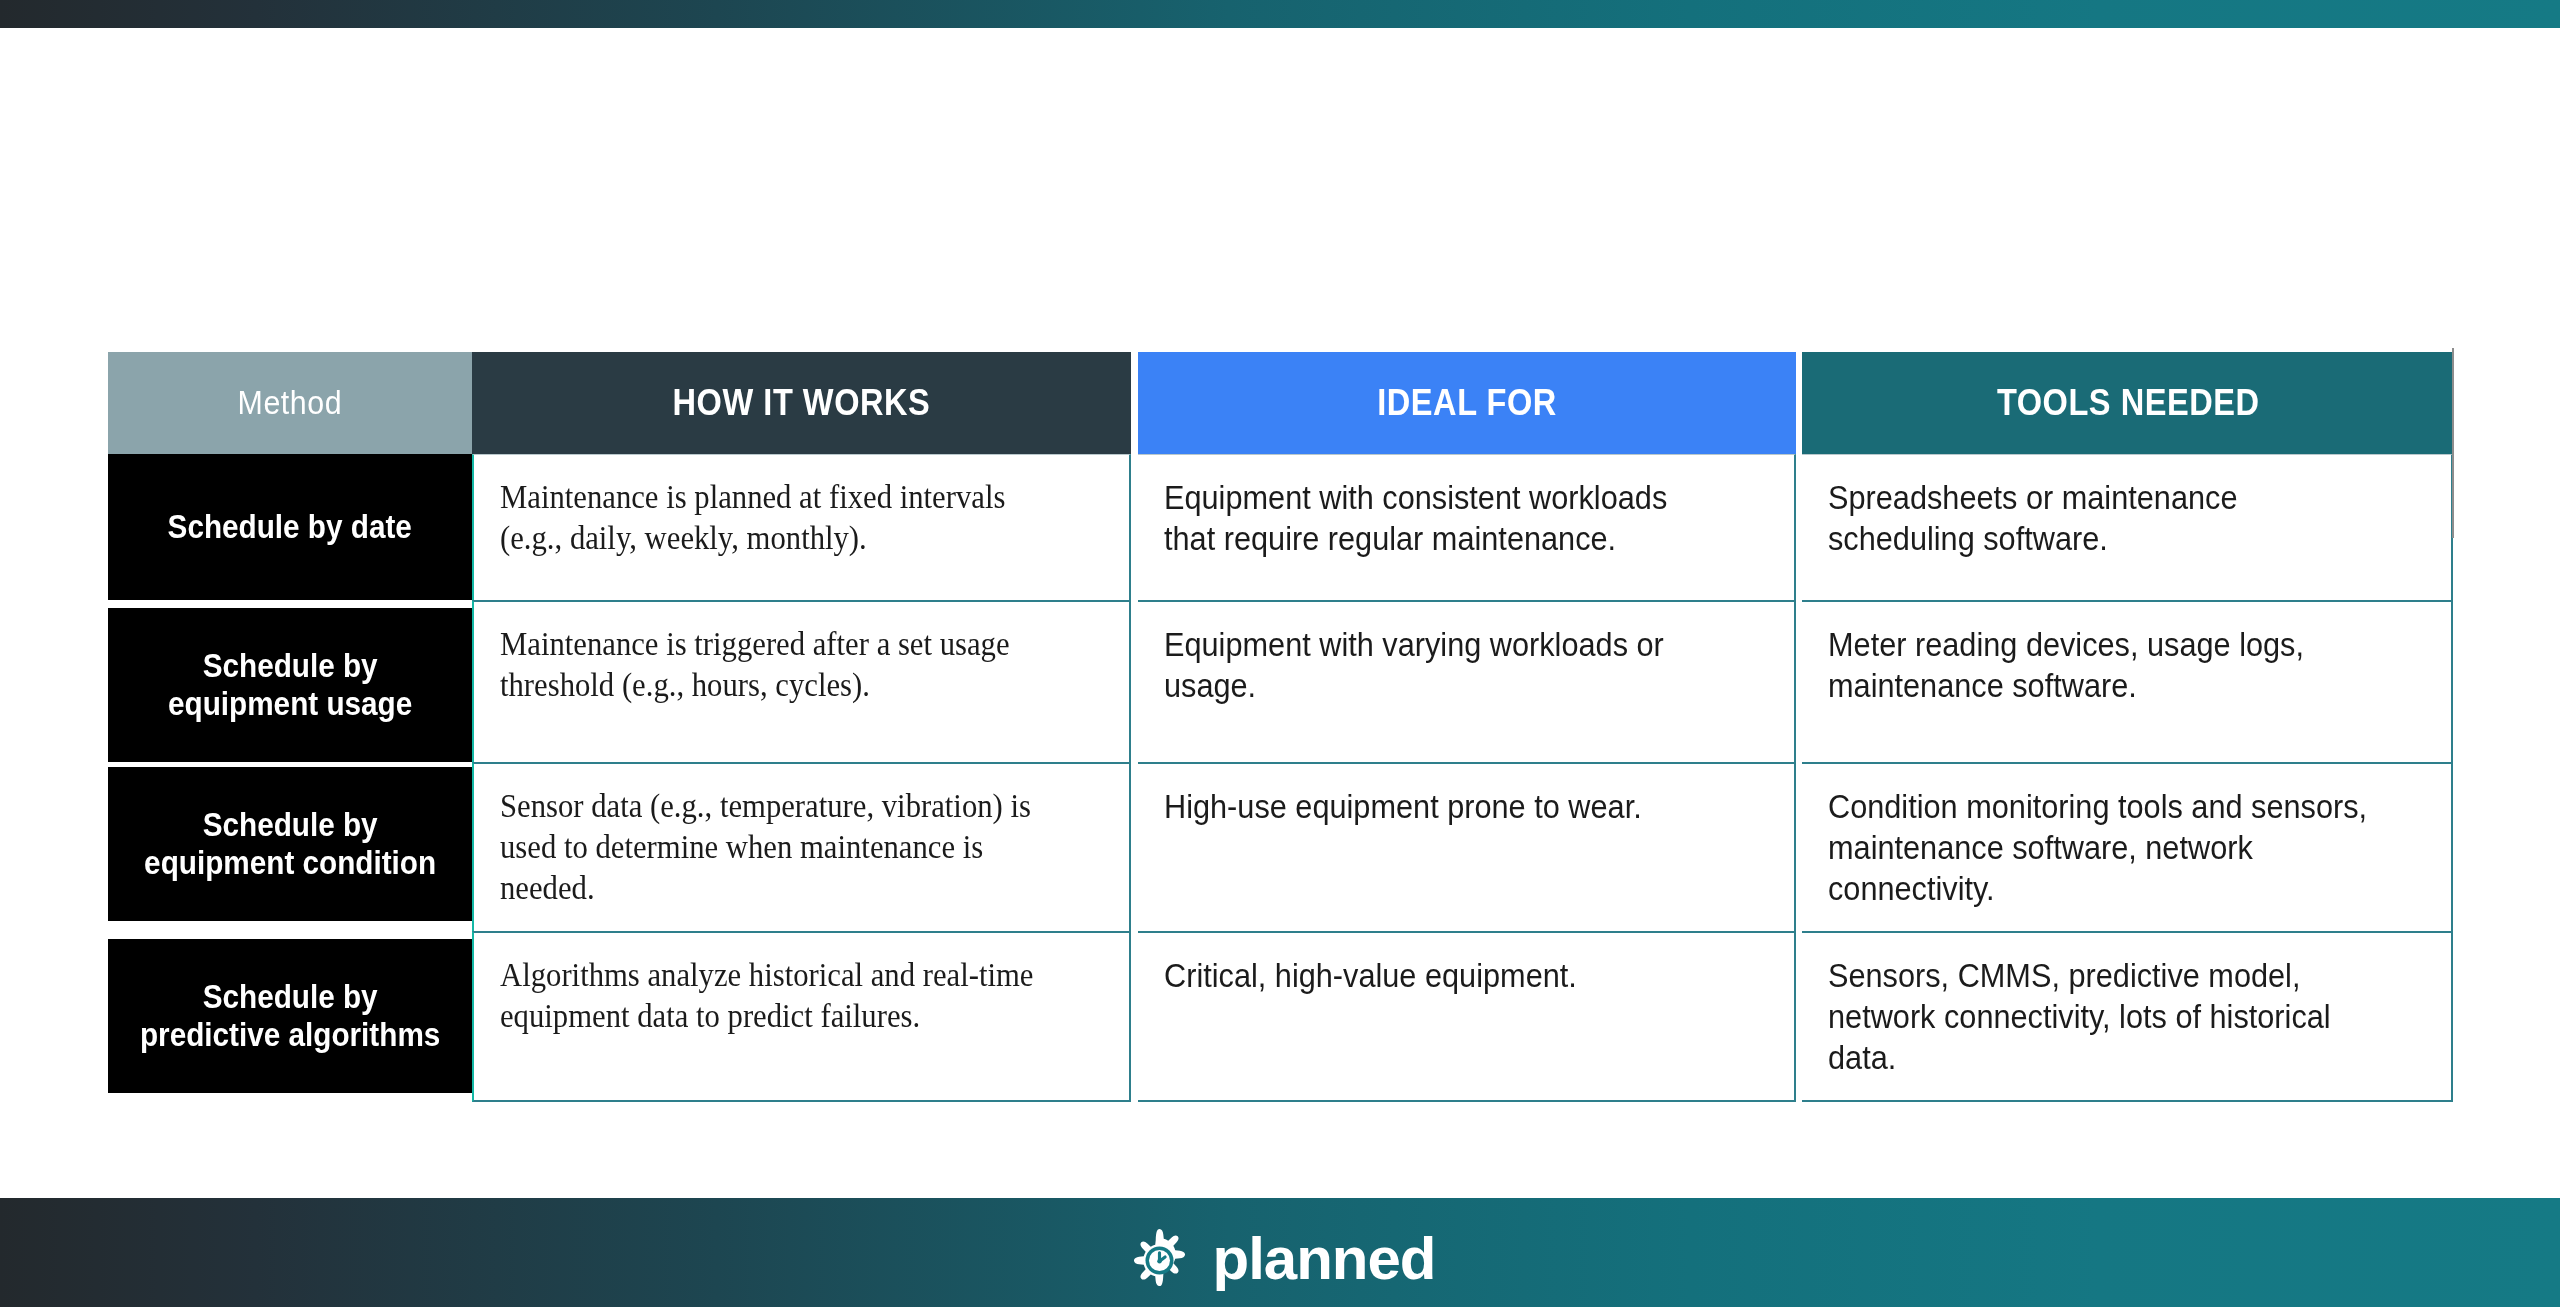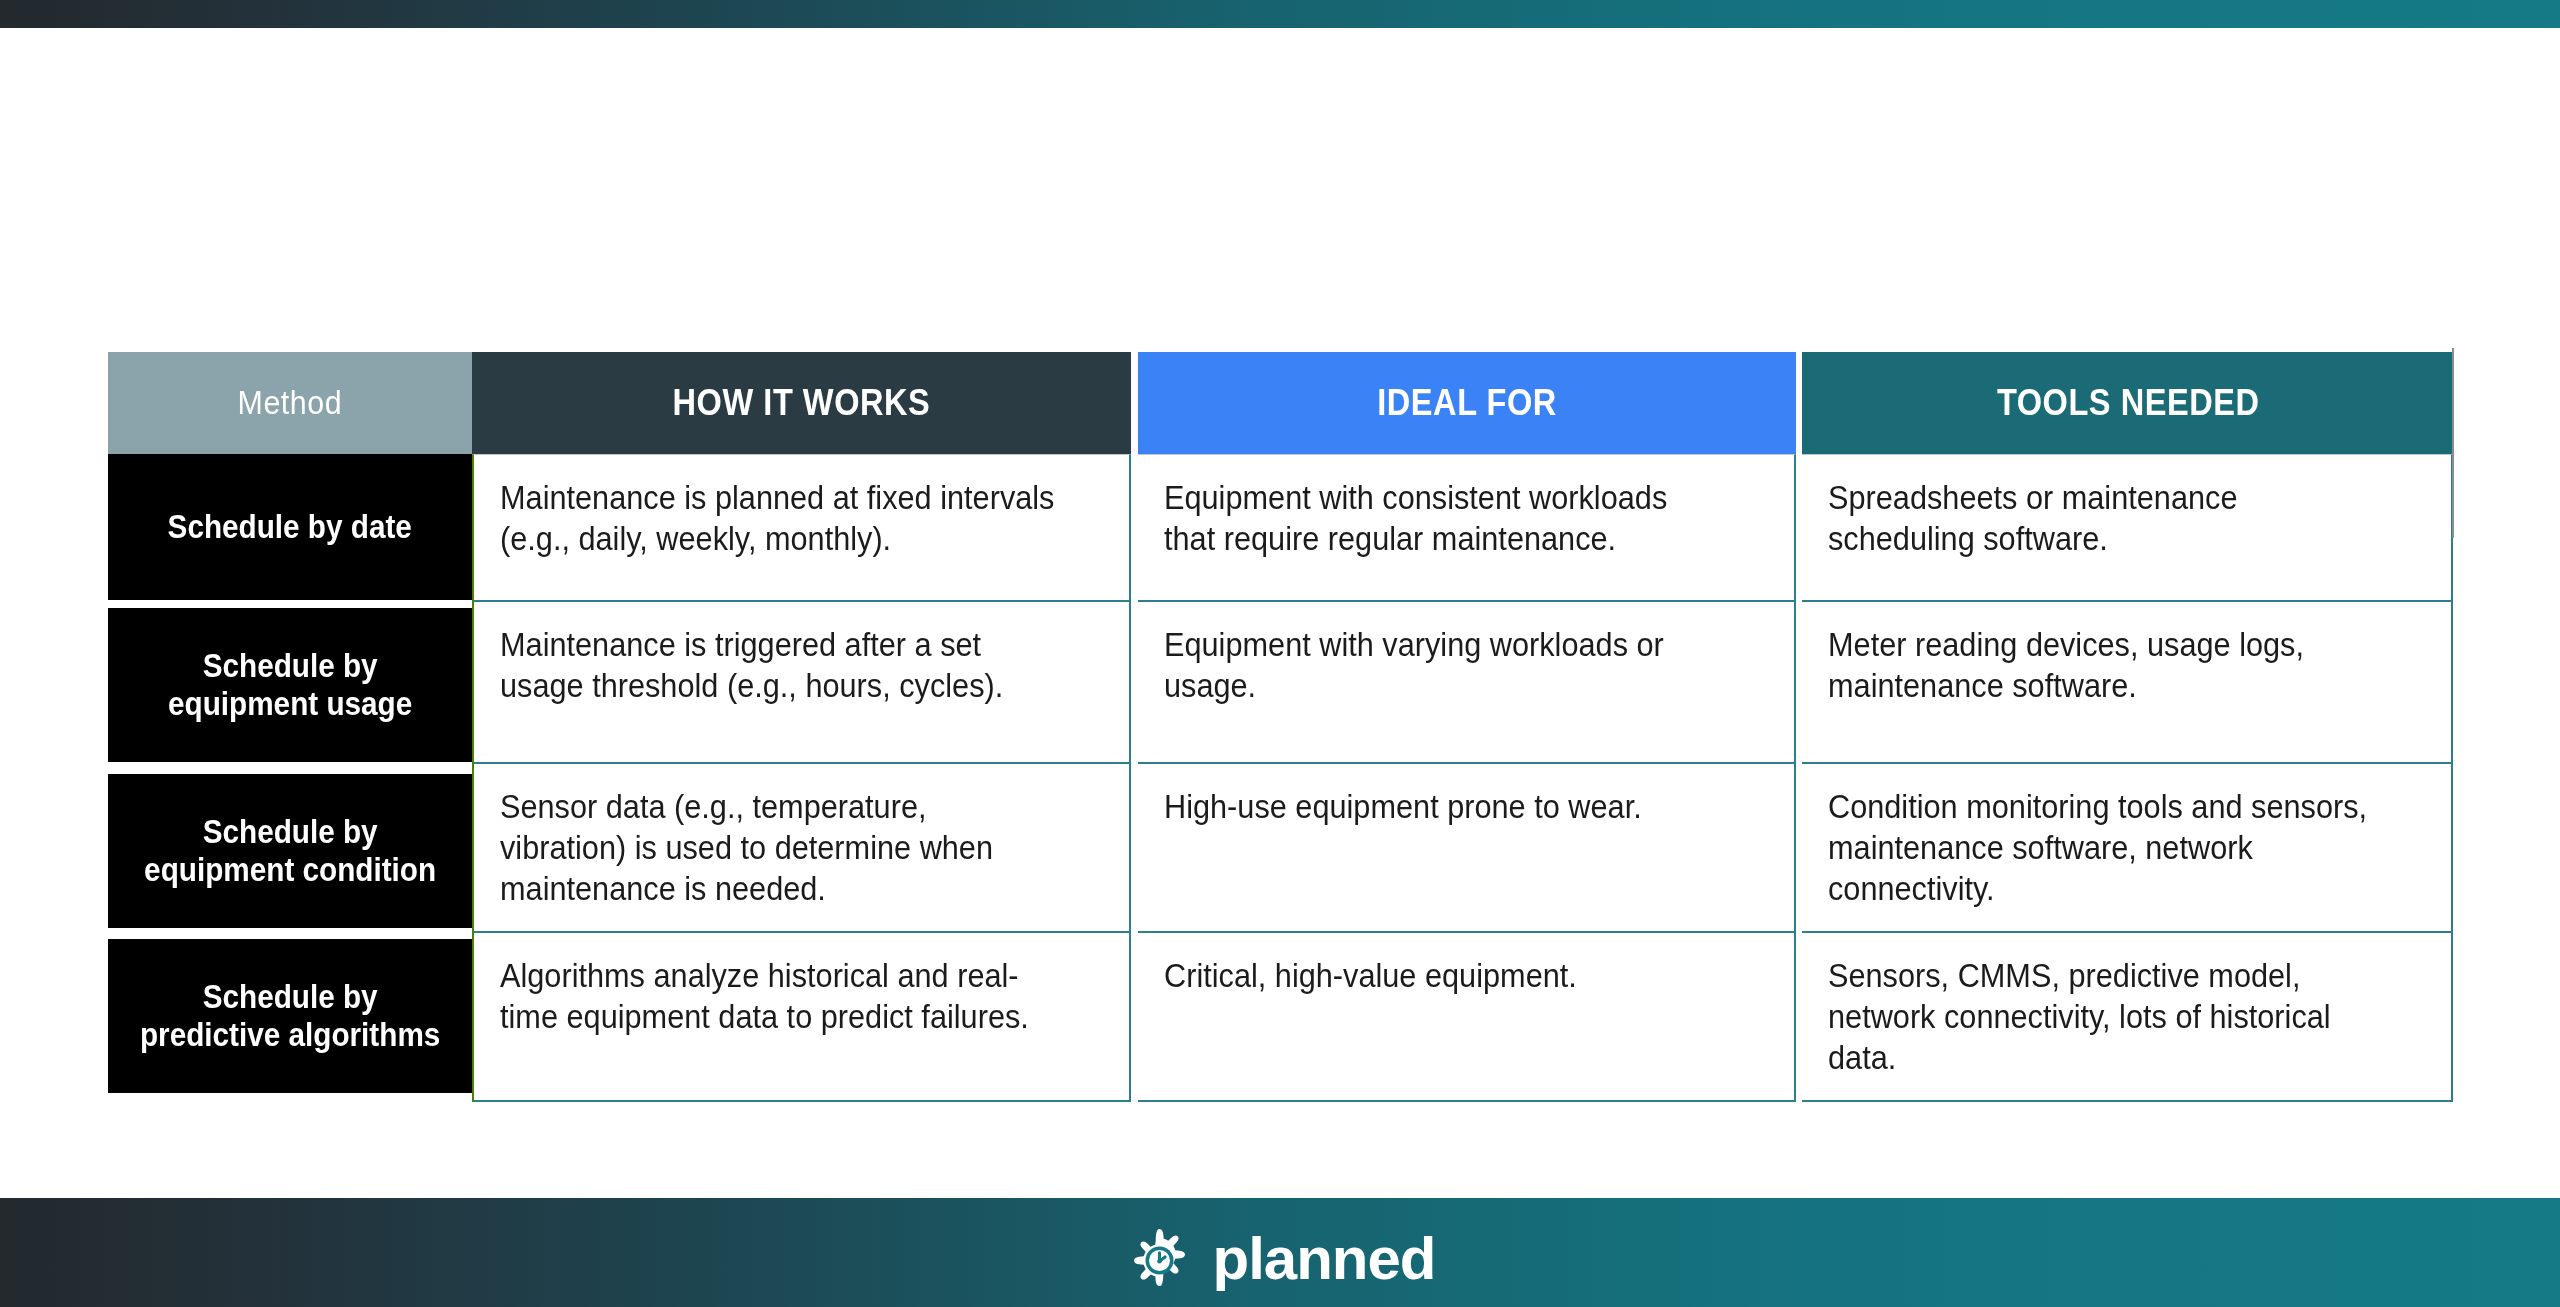--- a/index.html
+++ b/index.html
@@ -132,21 +132,21 @@
     background: #ffffff;
     border-top: 2px solid #2e7f8c;
     border-right: 2px solid #2e7f8c;
   }
   .body-cell .txt { display: block; transform: scaleX(0.93); transform-origin: left center; }
 
   .col-how   { width: 608px; }
   .col-ideal { width: 607px; }
   .col-tools { width: 600px; }
 
-  .col-how { border-left: 2px solid #4d7c0f; }
+  .col-how { border-left: 2px solid #14b8a6; font-family: Liberation Serif, serif; }
 
   tr.row-last .body-cell { border-bottom: 2px solid #2e7f8c; }
 
   
   tr.row-first .body-cell { border-top: 1px solid #b9c8cc; }
 
   
   .edge-line {
     position: absolute;
     top: 348px;
@@ -237,21 +237,21 @@
             <span class="txt">Equipment with varying workloads or usage.</span>
           </td>
           <td class="hdr-spacer"></td>
           <td class="body-cell col-tools">
             <span class="txt">Meter reading devices, usage logs, maintenance software.</span>
           </td>
         </tr>
 
         <tr>
           <td class="method-cell">
-            <div class="method-box" style="height:154px;margin-top:12px;">
+            <div class="method-box" style="height:154px;margin-top:5px;">
               <span class="method-inner">Schedule by equipment condition</span>
             </div>
           </td>
           <td class="body-cell col-how">
             <span class="txt">Sensor data (e.g., temperature, vibration) is used to determine when maintenance is needed.</span>
           </td>
           <td class="hdr-spacer"></td>
           <td class="body-cell col-ideal">
             <span class="txt">High-use equipment prone to wear.</span>
           </td>

